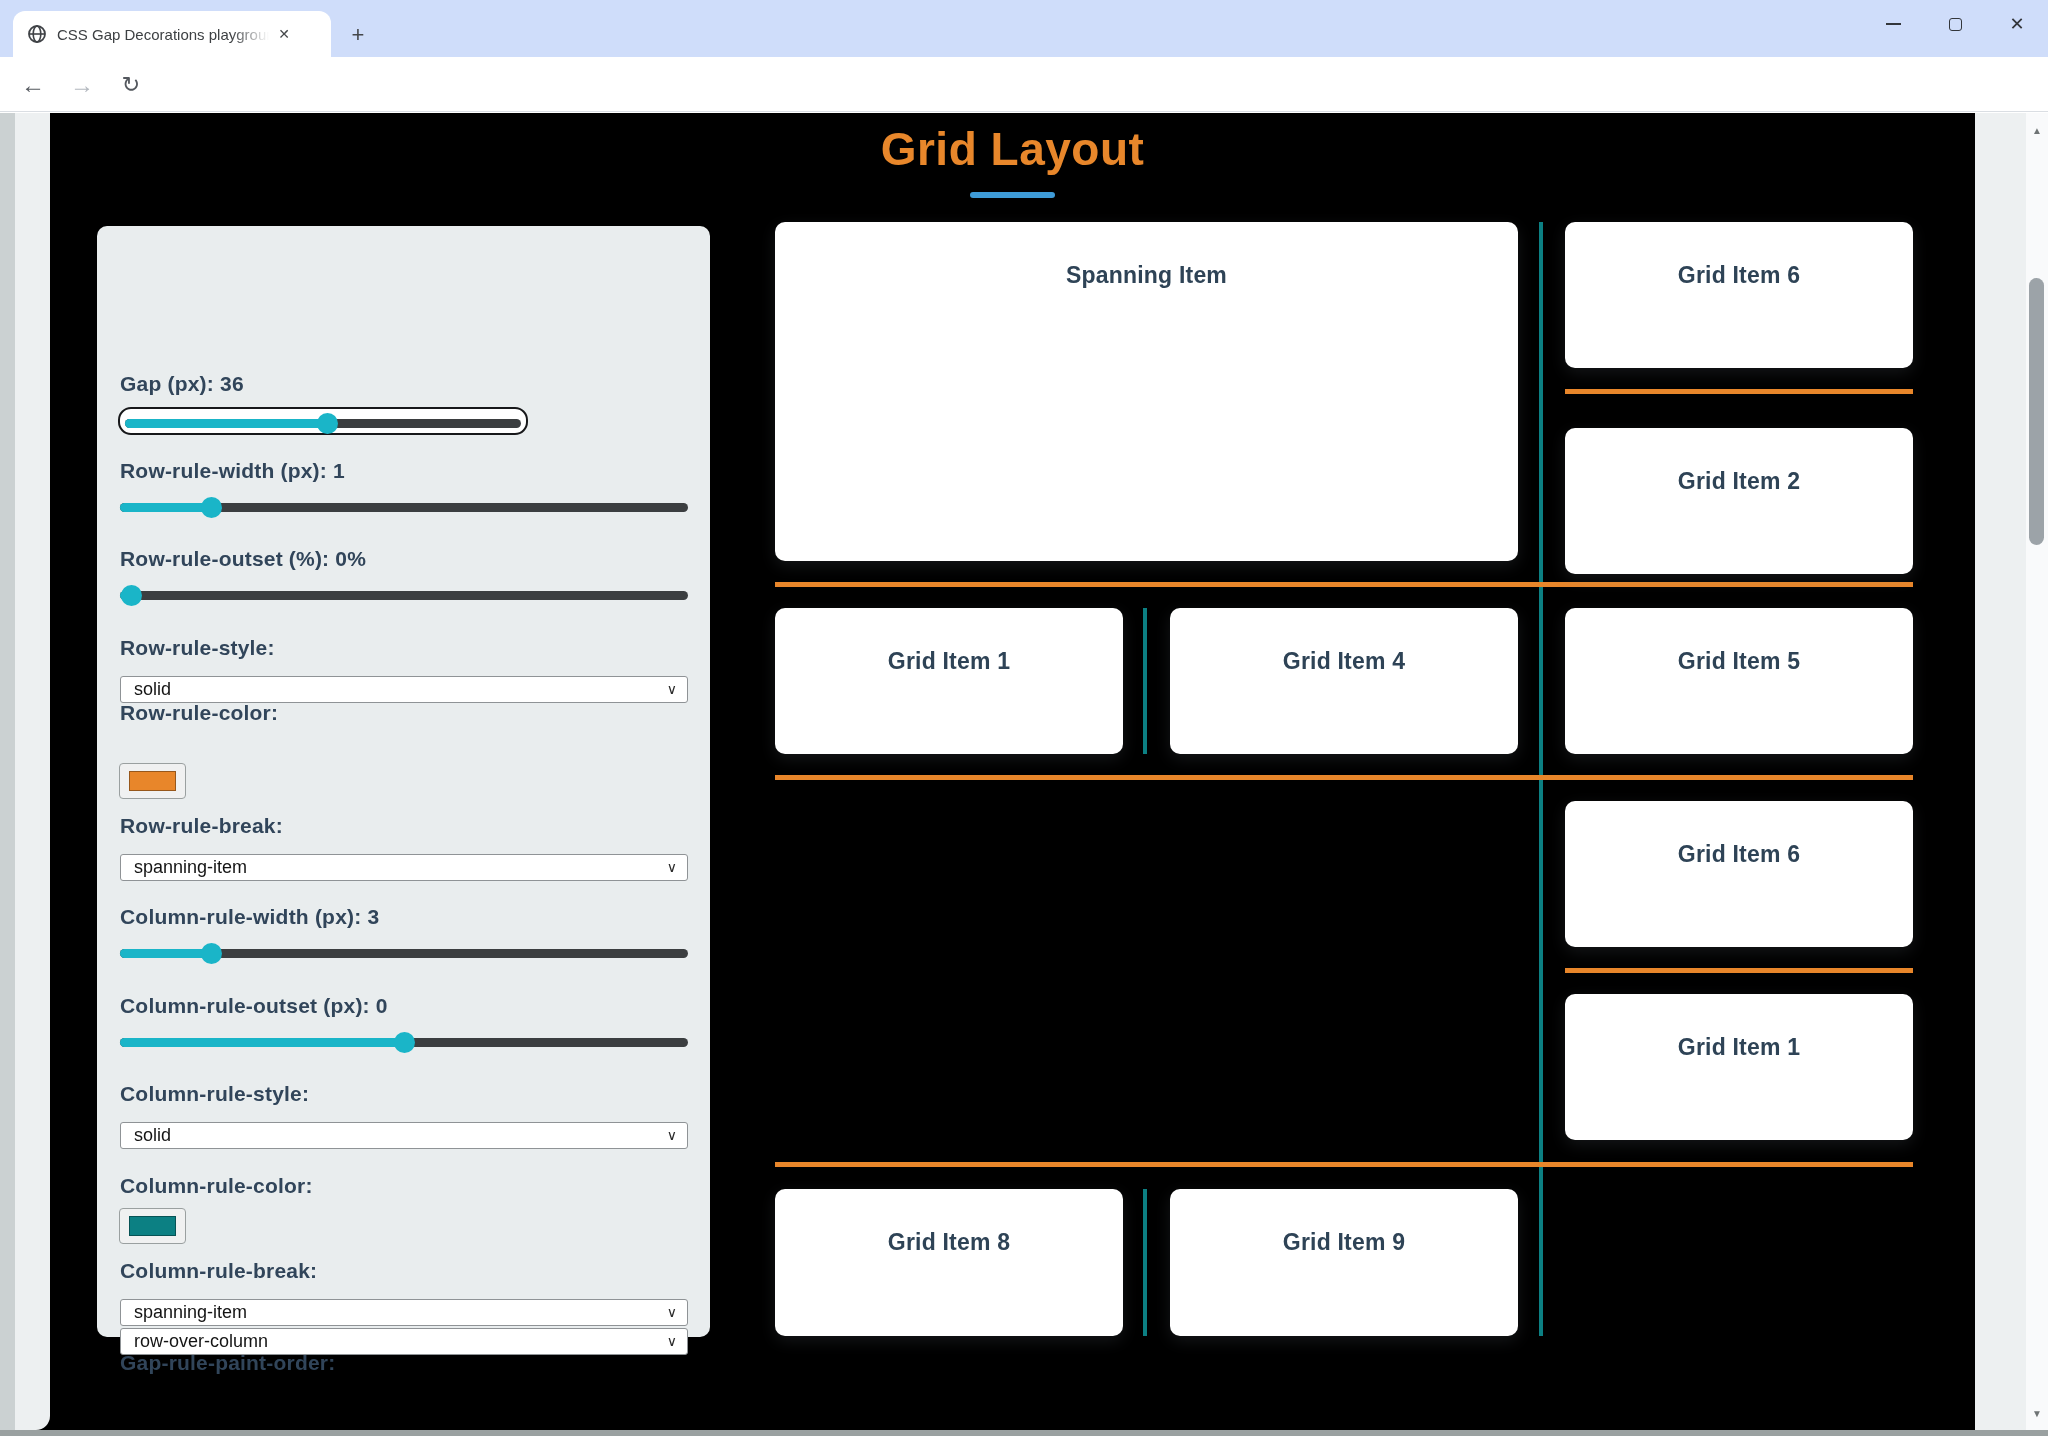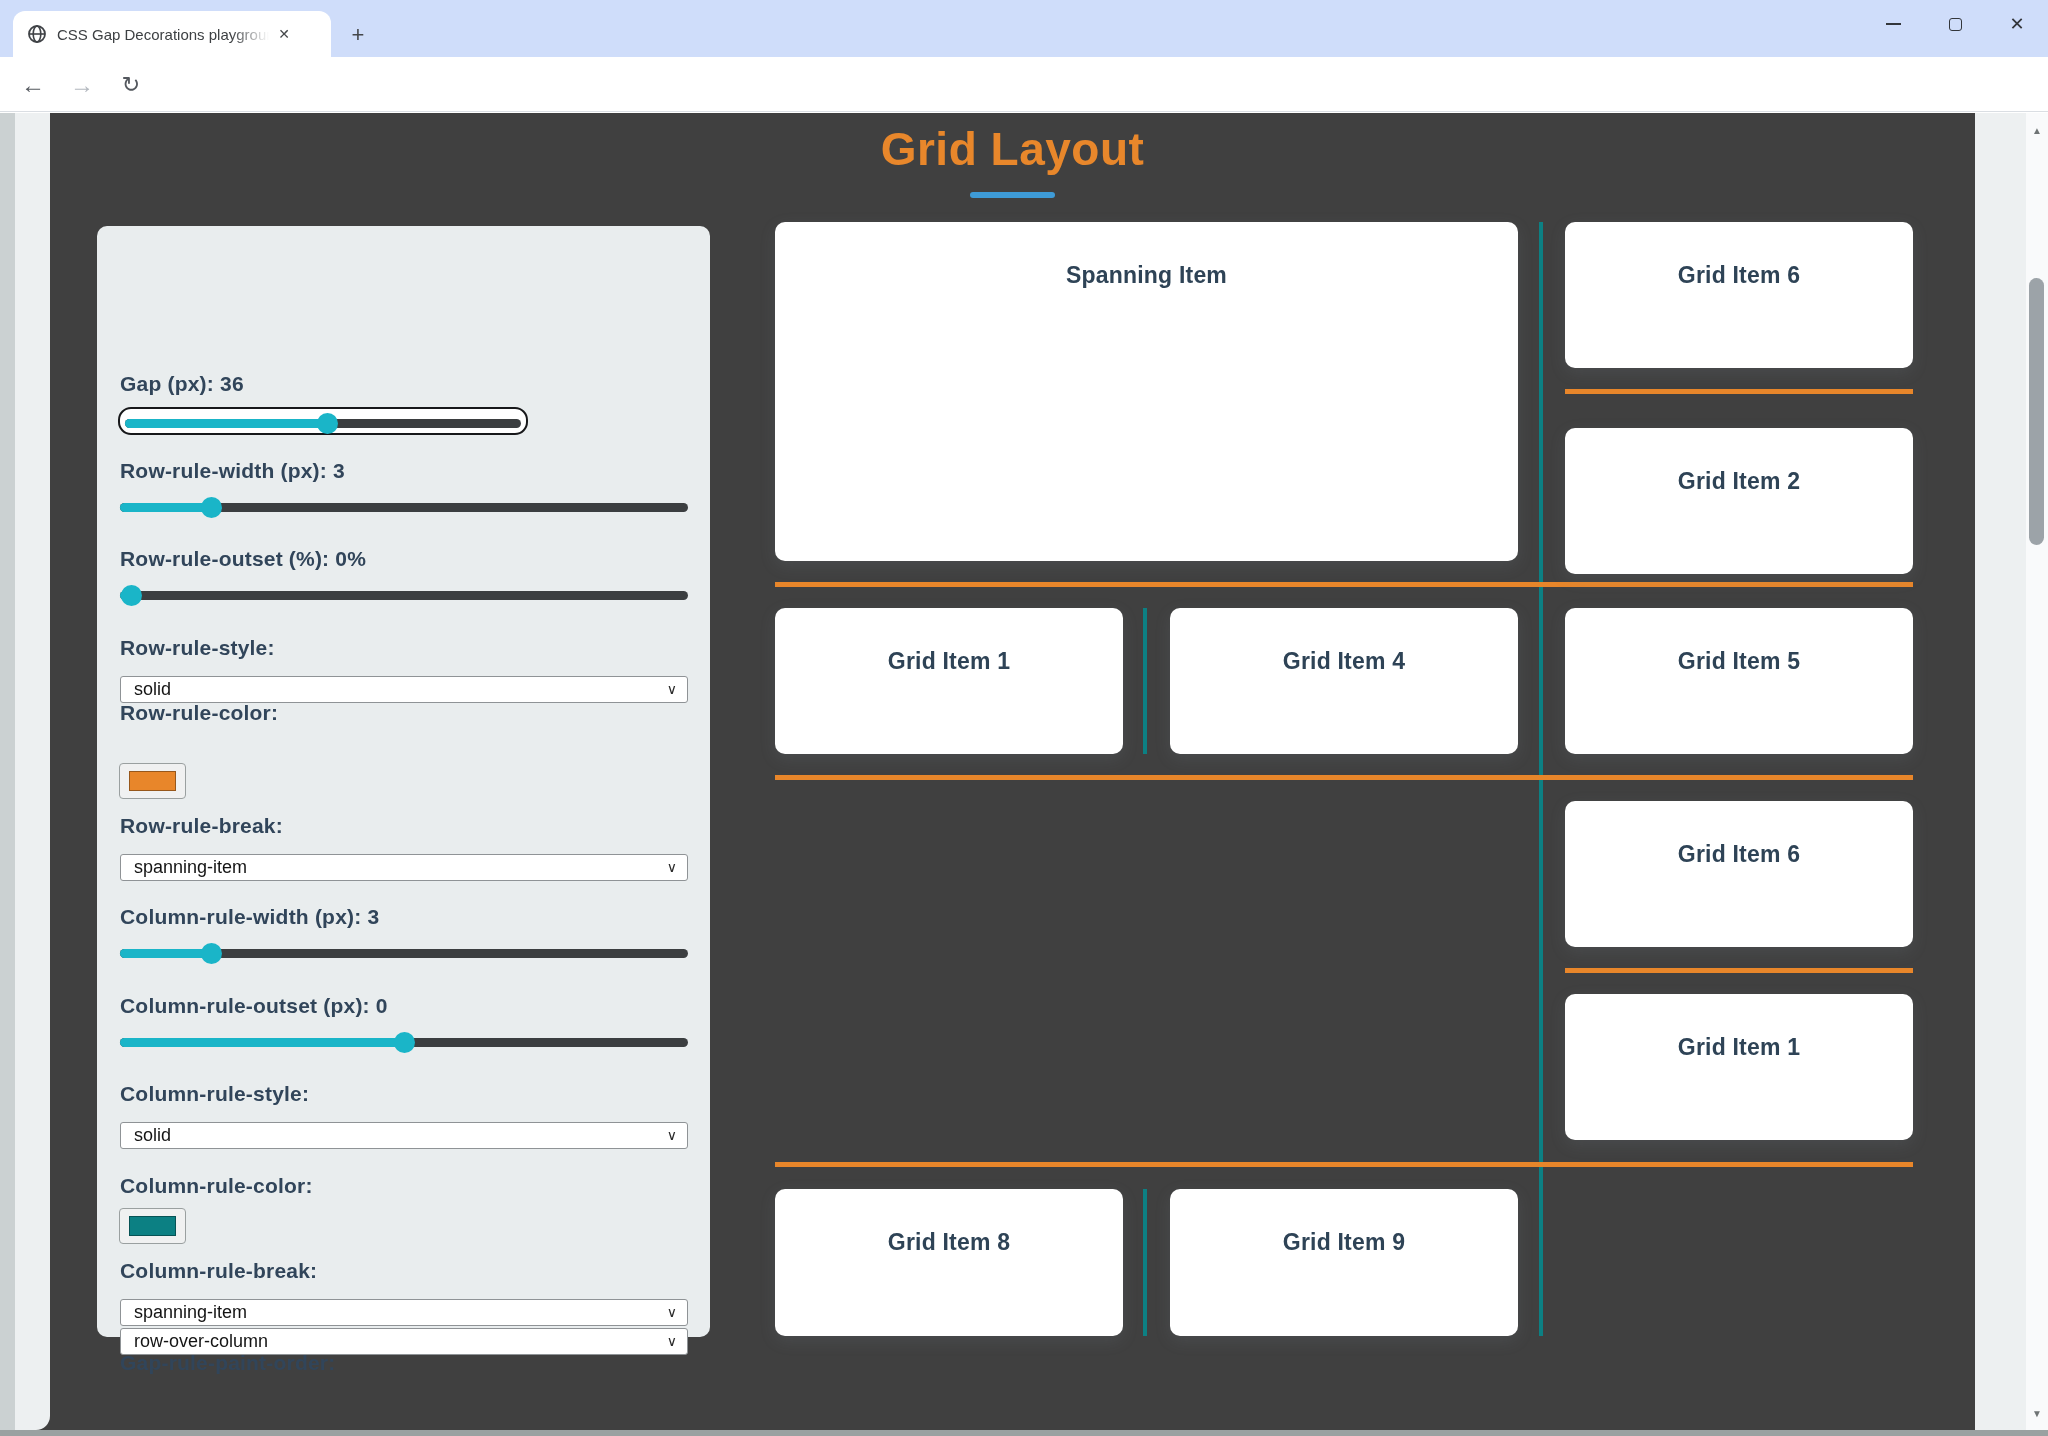--- a/index.html
+++ b/index.html
@@ -36,21 +36,21 @@
   .url-text { margin-left:10px; font-size:17px; color:#27292d; letter-spacing:.1px; white-space:nowrap; }
   .omni-star { position:absolute; right:18px; top:0; height:44px; display:flex; align-items:center;
                font-size:23px; color:#55595f; }
   .tb-right { position:absolute; right:0; top:57px; height:55px; display:flex; align-items:center; }
   .puzzle-wrap { width:46px; display:flex; justify-content:center; }
   .tb-sep { width:1px; height:26px; background:#c4cbe0; margin:0 4px; }
   .avatar-wrap { width:46px; display:flex; justify-content:center; }
   .kebab { width:42px; display:flex; justify-content:center; font-size:21px; color:#4a4e54; letter-spacing:0; }
 
   
-  .viewport { position:absolute; left:0; top:113px; width:2048px; height:1317px; background:#404040; }
+  .viewport { position:absolute; left:0; top:113px; width:2048px; height:1317px; background:#000000; }
   .gutter-left-outer { position:absolute; left:0; top:0; width:15px; height:100%; background:#cbd1d2; }
   .gutter-left-inner { position:absolute; left:15px; top:0; width:35px; height:100%; background:#edf0f1;
                        border-bottom-right-radius:14px; }
   .gutter-right-inner { position:absolute; left:1975px; top:0; width:51px; height:100%; background:#edf0f1; }
   .scrollbar { position:absolute; left:2026px; top:0; width:22px; height:100%; background:#f9fafb; }
   .scroll-up, .scroll-down { position:absolute; left:0; width:22px; height:30px; display:flex; align-items:center;
                              justify-content:center; font-size:10px; color:#6f7475; }
   .scroll-up { top:2px; } .scroll-down { bottom:2px; }
   .scroll-thumb { position:absolute; left:3px; top:165px; width:15px; height:267px; background:#9ca3a8; border-radius:8px; }
   .bottom-edge { position:absolute; left:0; top:1430px; width:2048px; height:6px; background:#9aa1a1; }
@@ -160,21 +160,21 @@
 
     <div class="ctrl-label" style="top:146px">Gap (px): 36</div>
     <div class="focus-ring" style="top:181px">
       <div class="slider">
         <div class="track"></div>
         <div class="fill" style="width:51%"></div>
         <div class="thumb" style="left:calc(51% - 10px)"></div>
       </div>
     </div>
 
-    <div class="ctrl-label" style="top:233px">Row-rule-width (px): 3</div>
+    <div class="ctrl-label" style="top:233px">Row-rule-width (px): 1</div>
     <div class="slider" style="top:268px">
       <div class="track"></div>
       <div class="fill" style="width:16%"></div>
       <div class="thumb" style="left:calc(16% - 10px)"></div>
     </div>
 
     <div class="ctrl-label" style="top:321px">Row-rule-outset (%): 0%</div>
     <div class="slider" style="top:356px">
       <div class="track"></div>
       <div class="fill" style="width:2%"></div>

